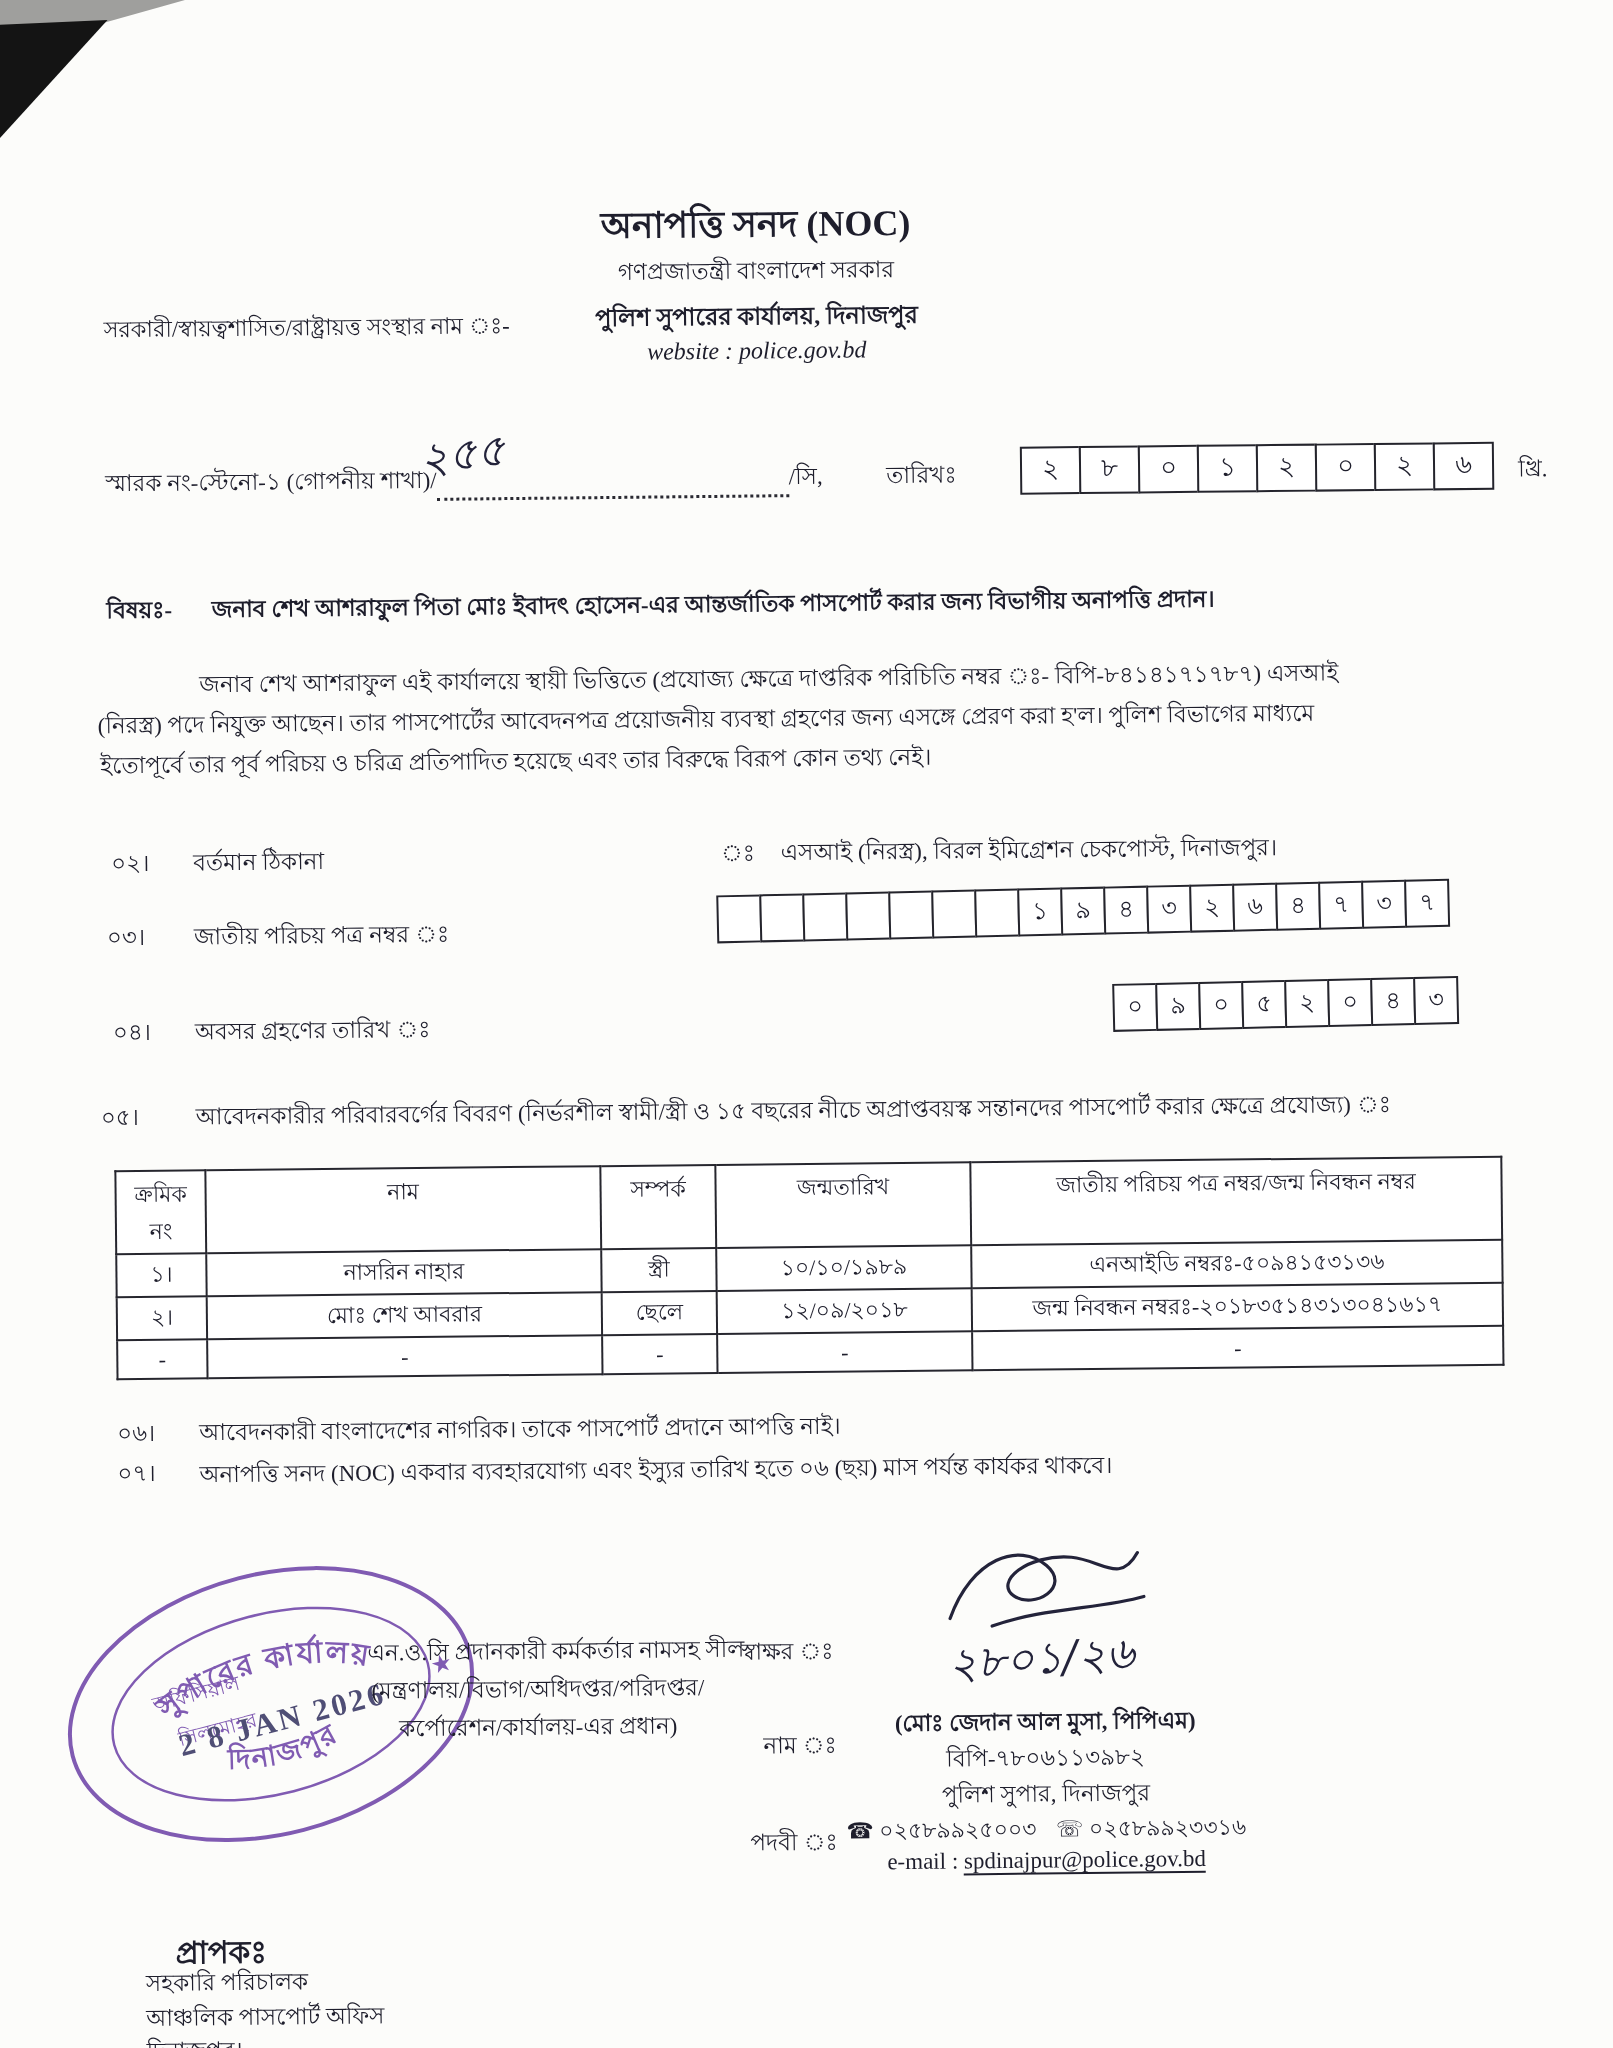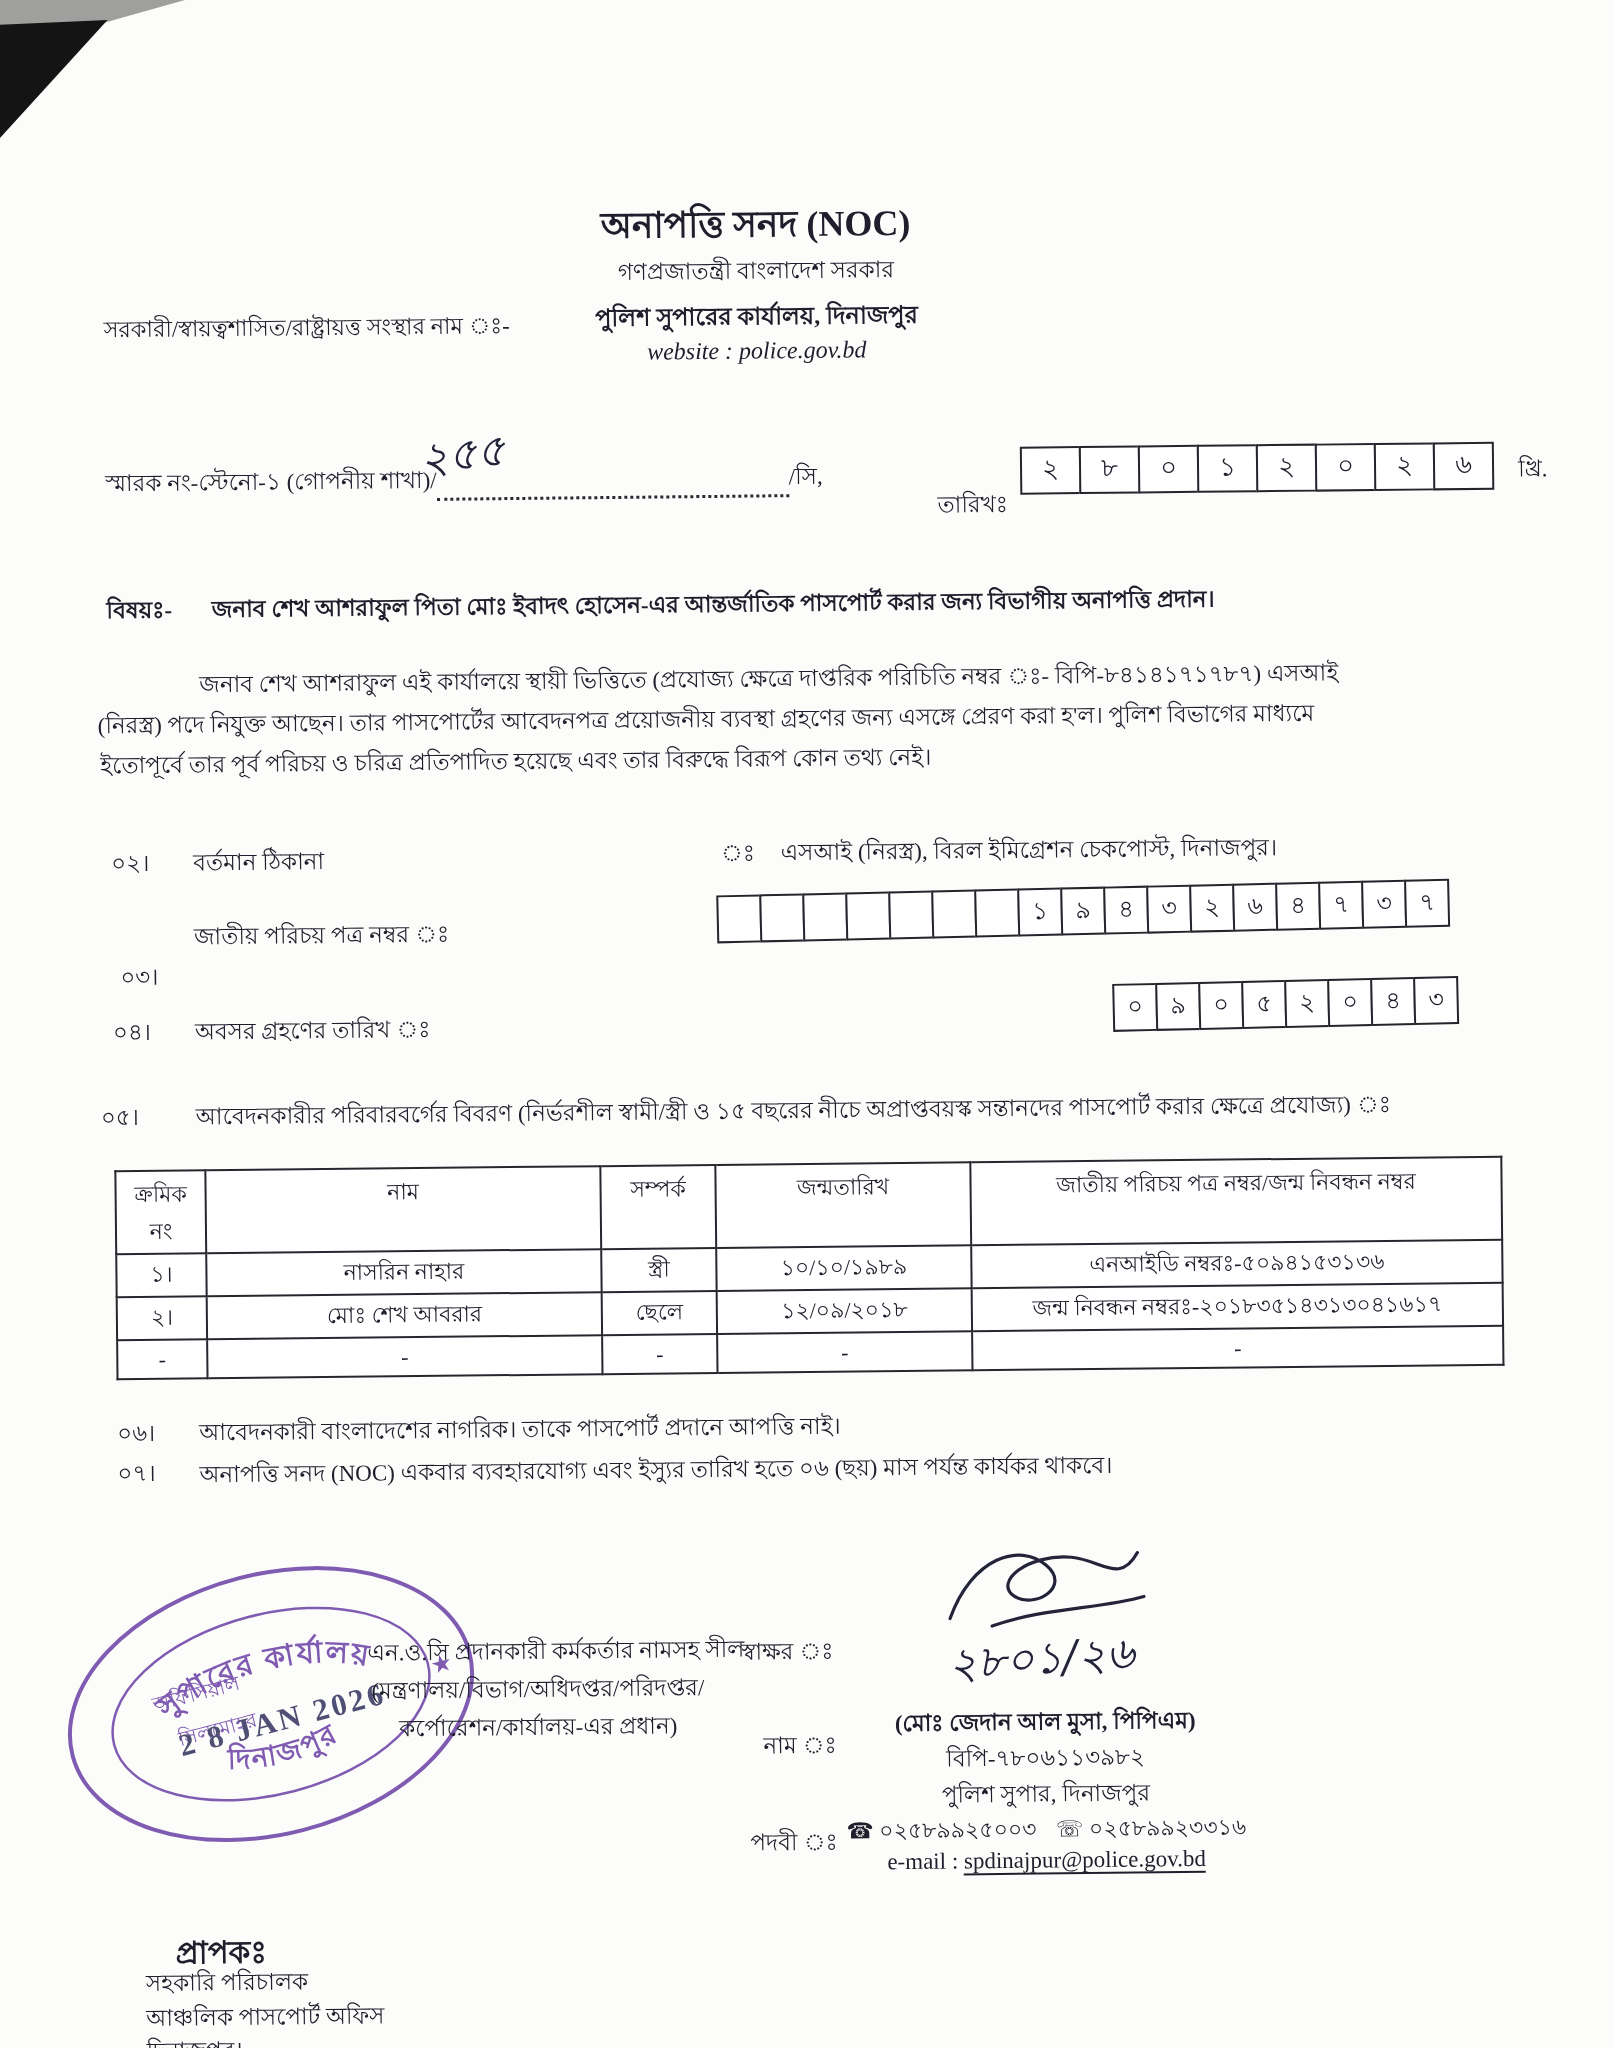--- a/index.html
+++ b/index.html
@@ -61,21 +61,21 @@
     <div class="abs ctr b" style="left:556px;top:297px;width:420px;font-size:24px;">পুলিশ সুপারের কার্যালয়, দিনাজপুর</div>
     <div class="abs ctr i" style="left:556px;top:337px;width:420px;font-size:24px;">website : police.gov.bd</div>
 
     <div class="abs memo-row" style="left:113px;top:458px;">
       <span>স্মারক নং-স্টেনো-১ (গোপনীয় শাখা)/</span>
         <span class="dots"></span>
         <span>/সি,</span>
     </div>
     <div class="abs handwrite" style="left:428px;top:418px;font-size:44px;transform:rotate(-6deg);">২৫৫</div>
 
-    <div class="abs lbl" style="left:945px;top:458px;margin-top:30px;">তারিখঃ</div>
+    <div class="abs lbl" style="left:894px;top:458px;">তারিখঃ</div>
     <div class="strip date-strip" style="left:1028px;top:449px;">
       <span class="cell">২</span>
       <span class="cell">৮</span>
       <span class="cell">০</span>
       <span class="cell">১</span>
       <span class="cell">২</span>
       <span class="cell">০</span>
       <span class="cell">২</span>
       <span class="cell">৬</span>
     </div>
@@ -90,21 +90,21 @@
     <div class="abs" style="left:103px;top:700px;font-size:23px;">(নিরস্ত্র) পদে নিযুক্ত আছেন। তার পাসপোর্টের আবেদনপত্র প্রয়োজনীয় ব্যবস্থা গ্রহণের জন্য এসঙ্গে প্রেরণ করা হ'ল। পুলিশ বিভাগের মাধ্যমে</div>
     <div class="abs" style="left:105px;top:740px;font-size:23px;">ইতোপূর্বে তার পূর্ব পরিচয় ও চরিত্র প্রতিপাদিত হয়েছে এবং তার বিরুদ্ধে বিরূপ কোন তথ্য নেই।</div>
 
     <div class="abs lbl" style="left:115px;top:838px;">০২।</div>
     <div class="abs lbl" style="left:197px;top:838px;">বর্তমান ঠিকানা</div>
     <div class="abs lbl" style="left:725px;top:834px;">
       <span>ঃ</span>
       <span style="margin-left:20px;">এসআই (নিরস্ত্র), বিরল ইমিগ্রেশন চেকপোস্ট, দিনাজপুর।</span>
     </div>
 
-    <div class="abs lbl" style="left:123px;top:912px;margin-top:40px;">০৩।</div>
+    <div class="abs lbl" style="left:110px;top:912px;">০৩।</div>
     <div class="abs lbl" style="left:197px;top:912px;">জাতীয় পরিচয় পত্র নম্বর ঃ</div>
     <div class="strip nid-strip" style="left:720px;top:890px;transform:rotate(-0.7deg);">
       <span class="cell"></span>
       <span class="cell"></span>
       <span class="cell"></span>
       <span class="cell"></span>
       <span class="cell"></span>
       <span class="cell"></span>
       <span class="cell"></span>
       <span class="cell">১</span>

